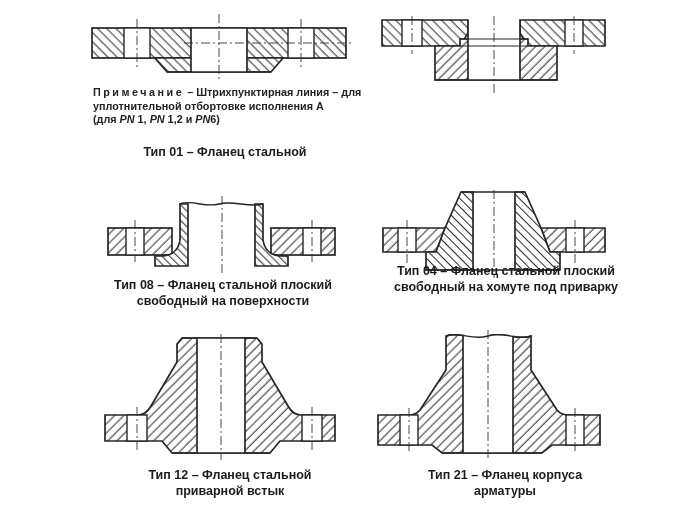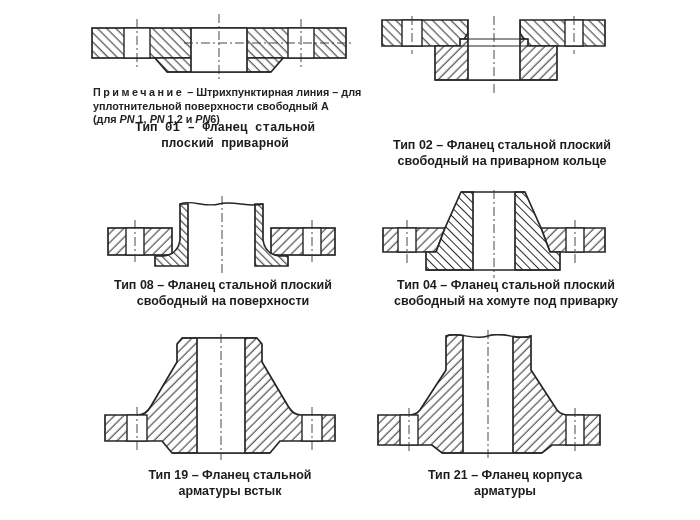--- a/index.html
+++ b/index.html
@@ -192,42 +192,37 @@
       <g stroke="#333" stroke-width="0.9" stroke-dasharray="9 3 2 3">
         <line x1="33" y1="78" x2="33" y2="121"></line>
         <line x1="199" y1="78" x2="199" y2="121"></line>
         <line x1="112" y1="0" x2="112" y2="128"></line>
       </g>
     </svg>
   </figure>
 
   <div class="note">
     <span class="note-label">Примечание</span><span> – Штрихпунктирная линия – для</span><br>
-    <span>уплотнительной поверхности свободный А</span><br>
+    <span>уплотнительной отбортовке исполнения А</span><br>
     <span><span>(для </span><span class="it">PN</span><span> 1, </span><span class="it">PN</span><span> 1,2 и </span><span class="it">PN</span><span>6)</span></span>
   </div>
 
-  <div class="caption" style="left:95px;top:120px;width:260px;font-family:Liberation Mono, monospace;">
+  <div class="caption" style="left:95px;top:144px;width:260px;">
     <span>Тип 01 – Фланец стальной</span><br>
-    <span>плоский приварной</span>
-  </div>
-  <div class="caption" style="left:372px;top:137px;width:260px;">
-    <span>Тип 02 – Фланец стальной плоский</span><br>
-    <span>свободный на приварном кольце</span>
   </div>
   <div class="caption" style="left:92px;top:277px;width:262px;">
     <span>Тип 08 – Фланец стальной плоский</span><br>
     <span>свободный на поверхности</span>
   </div>
-  <div class="caption" style="left:374px;top:277px;width:264px;">
+  <div class="caption" style="left:374px;top:263px;width:264px;">
     <span>Тип 04 – Фланец стальной плоский</span><br>
     <span>свободный на хомуте под приварку</span>
   </div>
   <div class="caption" style="left:100px;top:467px;width:260px;">
-    <span>Тип 19 – Фланец стальной</span><br>
-    <span>арматуры встык</span>
+    <span>Тип 12 – Фланец стальной</span><br>
+    <span>приварной встык</span>
   </div>
   <div class="caption" style="left:375px;top:467px;width:260px;">
     <span>Тип 21 – Фланец корпуса</span><br>
     <span>арматуры</span>
   </div>
 
 </div>
 
 </body></html>

